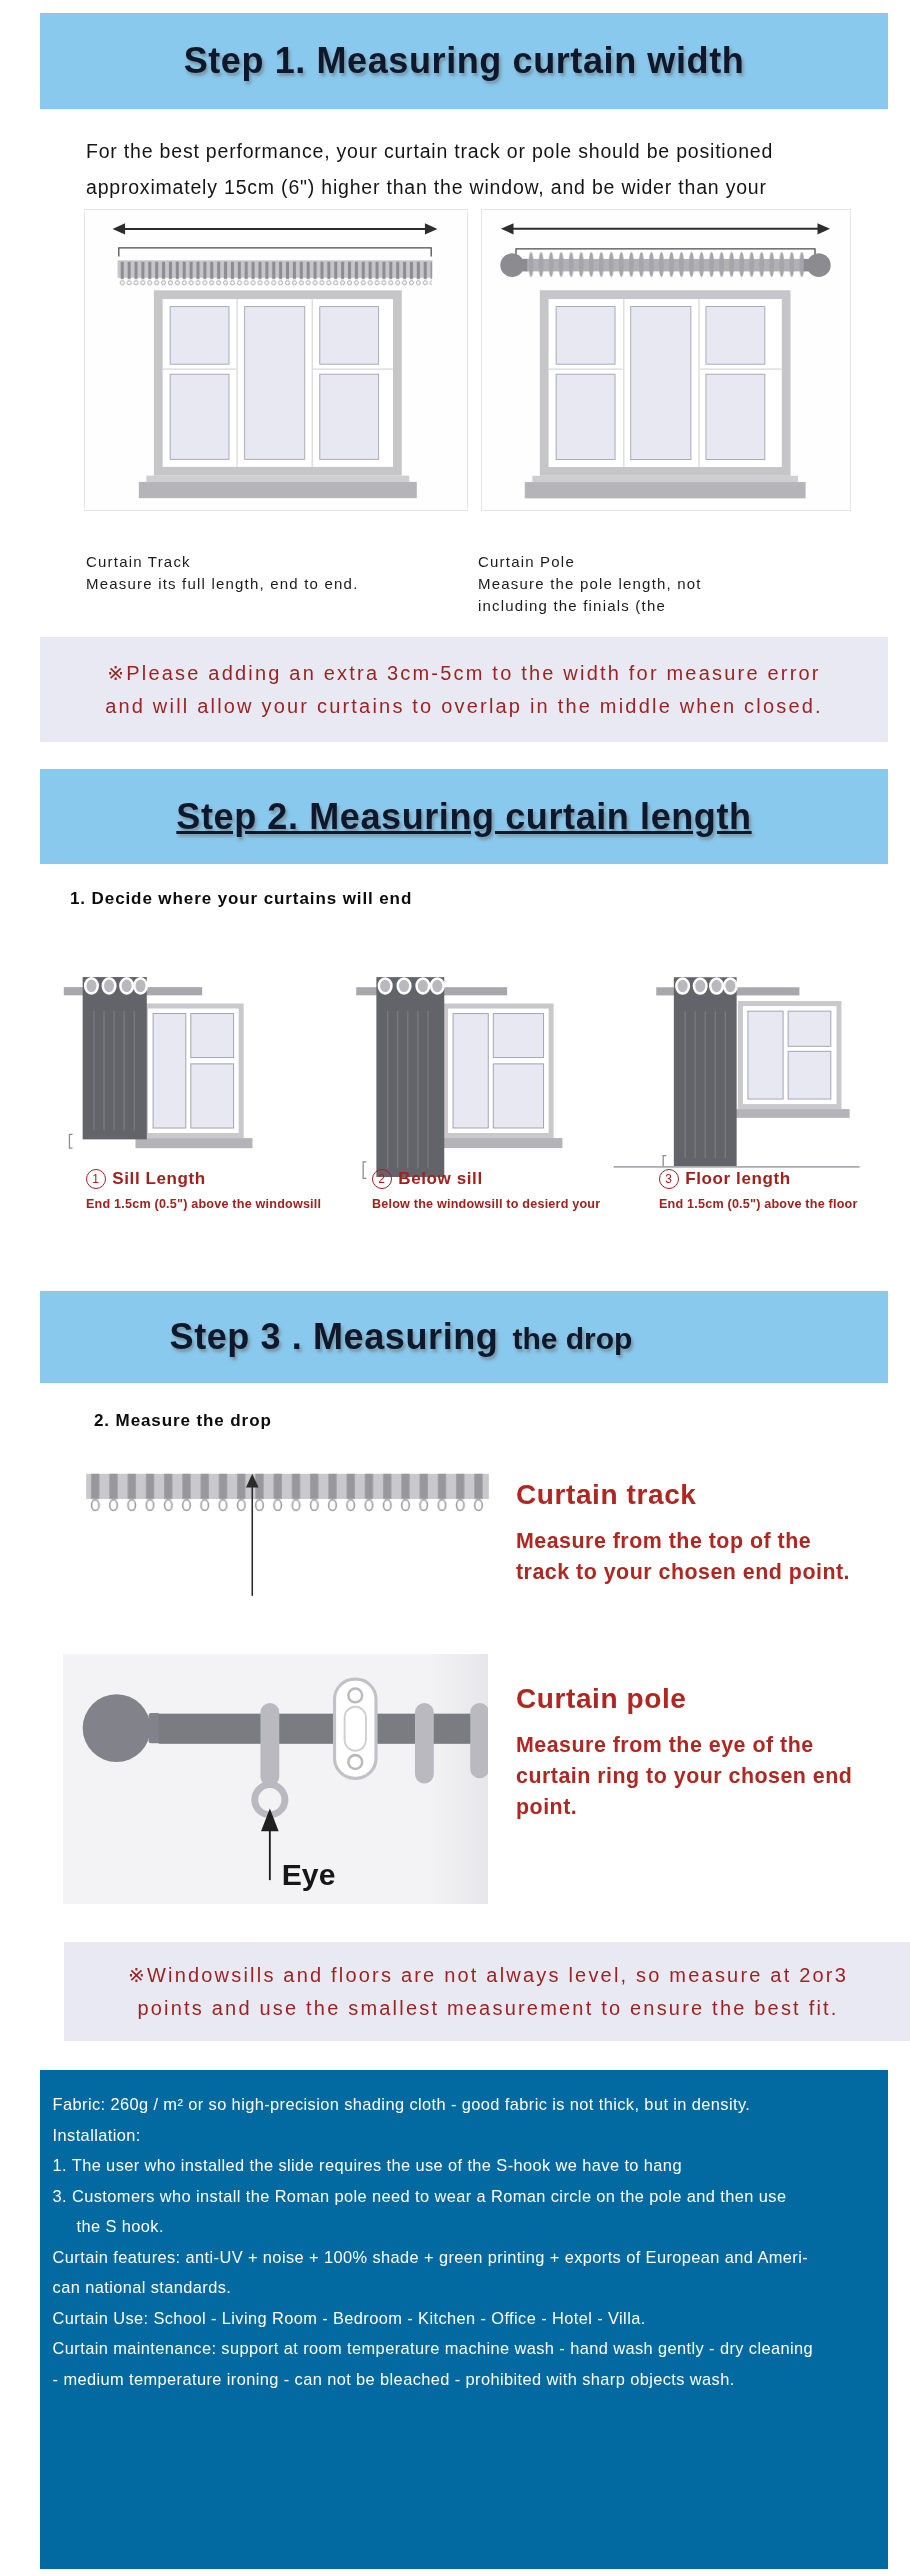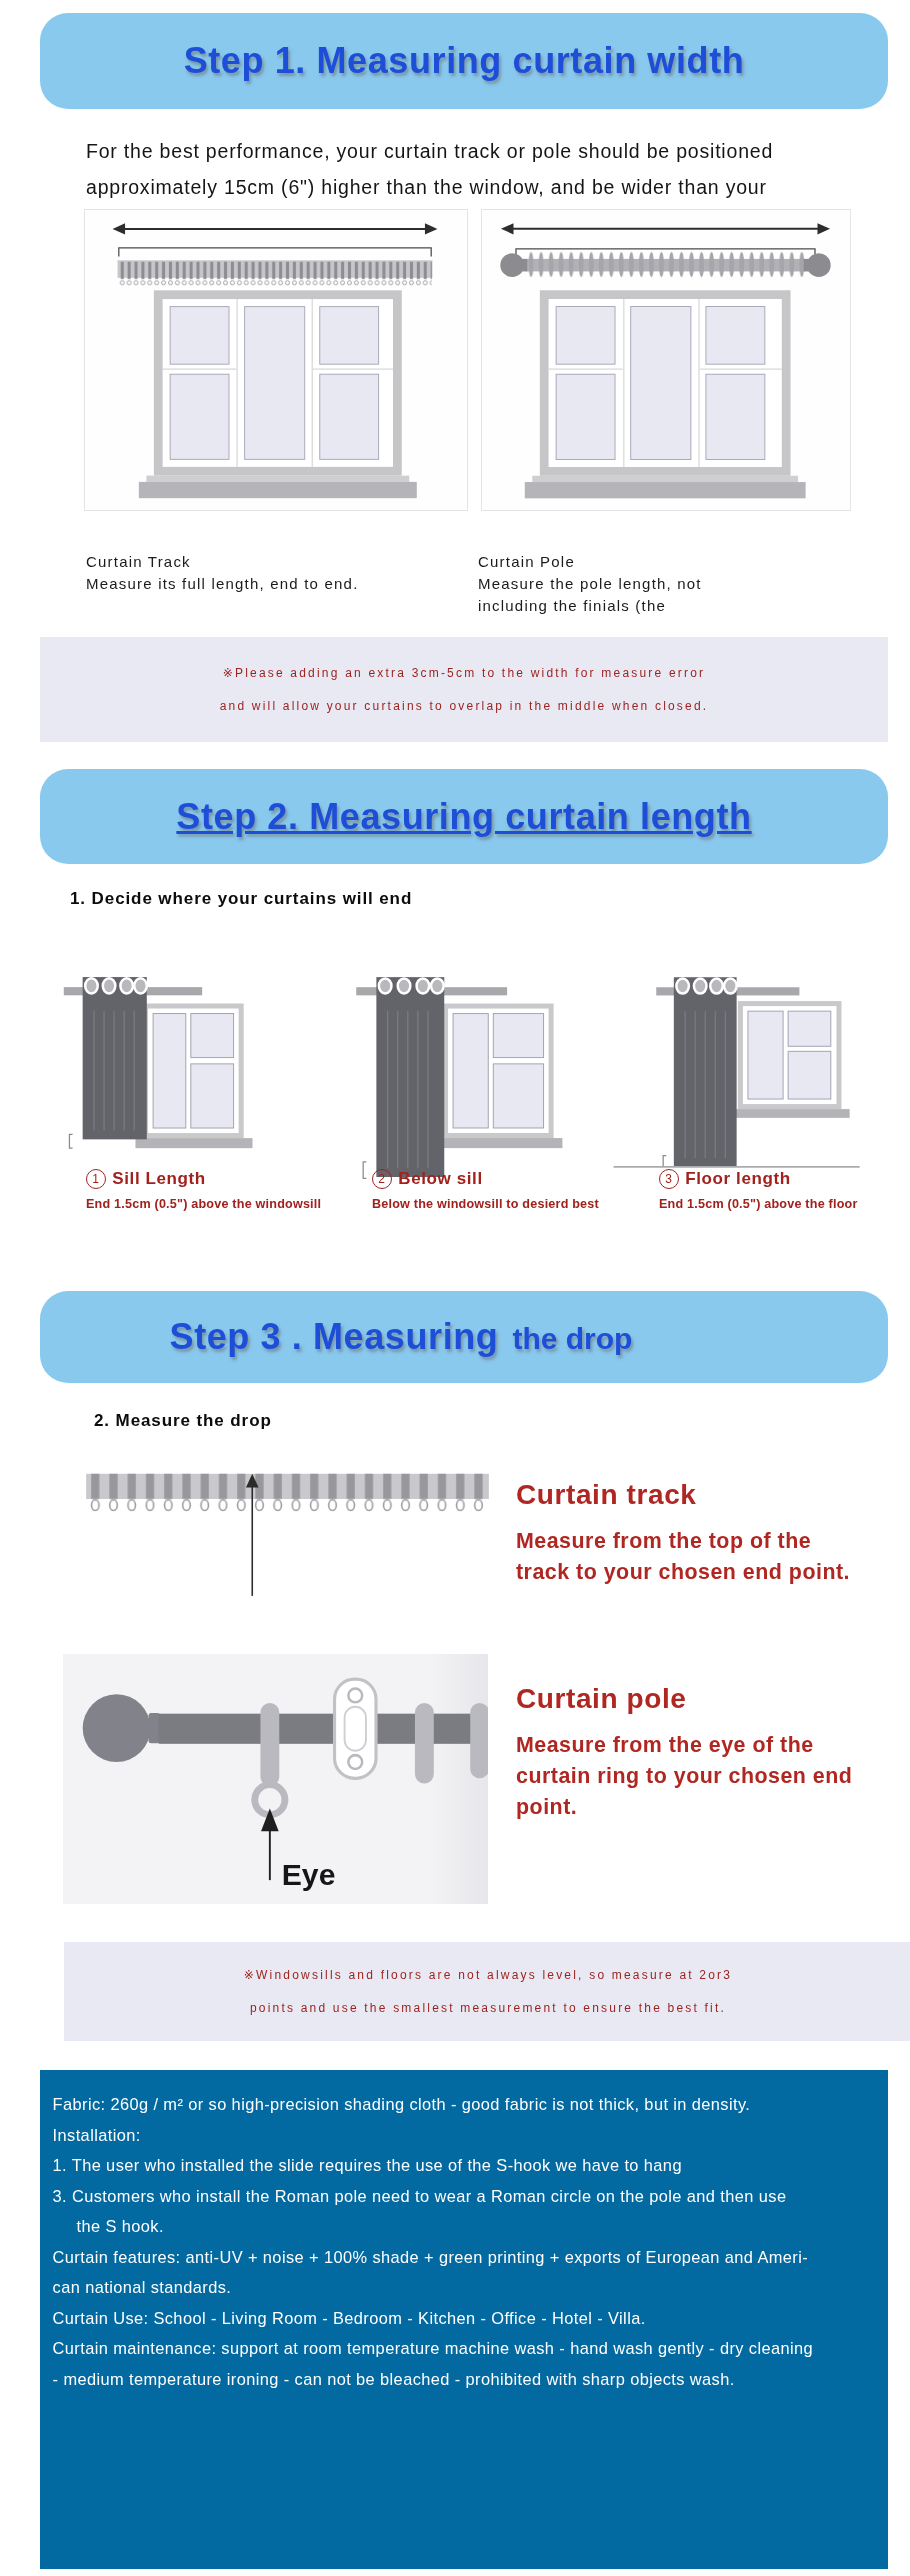--- a/index.html
+++ b/index.html
@@ -1,43 +1,43 @@
 <!DOCTYPE html>
 <html style="font-size:10px"><head>
 <meta charset="utf-8">
 <style>
   html,body{margin:0;padding:0;background:#fff;}
   .page{position:relative;width:910px;height:2576px;background:#ffffff;
         font-family:"Liberation Sans","DejaVu Sans",sans-serif;overflow:hidden;}
 
   
-  .band{position:absolute;left:40px;width:848px;background:#89c9ed;color:#1d4ed8;
+  .band{position:absolute;left:40px;width:848px;background:#89c9ed;color:#0f172a;
         display:flex;align-items:center;justify-content:center;font-weight:bold;
         font-size:36px;letter-spacing:0.6px;
-        text-shadow:1.9px 2.5px 3.1px rgba(105,105,105,0.55);border-radius:28px;}
+        text-shadow:1.9px 2.5px 3.1px rgba(105,105,105,0.55);}
   #band1{top:12.6px;height:96px;}
   #band2{top:769px;height:95px;text-decoration:underline;}
   #band3{top:1291px;height:92px;}
   #band3 .band-inner{transform:translateX(-63px);display:flex;align-items:baseline;}
   .band-sub{font-size:30px;margin-left:14px;letter-spacing:0;}
 
   .intro{position:absolute;left:86px;top:133px;width:780px;font-size:19.5px;
          letter-spacing:0.8px;line-height:36px;color:#151515;}
 
   .dbox{position:absolute;top:209px;height:300px;border:0.6px solid #e4e4e7;background:#fefefe;}
   #dboxA{left:84px;width:382px;}
   #dboxB{left:481px;width:368px;}
   svg{display:block;}
 
   .cap{position:absolute;top:551px;font-size:15px;letter-spacing:1.2px;color:#1b1b1b;line-height:22px;}
   #capA{left:86px;}
   #capB{left:478px;}
 
   .note{position:absolute;left:40px;width:848px;background:#e9e9f4;color:#9c2420;
-        text-align:center;font-size:12px;letter-spacing:2.2px;line-height:33px;
+        text-align:center;font-size:20px;letter-spacing:2.2px;line-height:33px;
         display:flex;flex-direction:column;justify-content:center;white-space:nowrap;}
   #note1{top:637px;height:105px;}
   #note2{top:1942px;height:99px;margin-left:24px;}
 
   .sub-heading{position:absolute;font-weight:bold;color:#0c0c0c;font-size:17px;letter-spacing:0.9px;}
   #sub2{left:70px;top:889px;}
   #sub3{left:94px;top:1411px;}
 
   .diag{position:absolute;}
   #diag1{left:60px;top:948px;}
@@ -259,21 +259,21 @@
       <span class="numcircle">1</span>
       <span>Sill Length</span>
     </div>
     <div class="opt-desc">End 1.5cm (0.5") above the windowsill</div>
   </div>
   <div class="opt-cap" id="optcap2">
     <div class="opt-title">
       <span class="numcircle">2</span>
       <span>Below sill</span>
     </div>
-    <div class="opt-desc">Below the windowsill to desierd best</div>
+    <div class="opt-desc">Below the windowsill to desierd your</div>
   </div>
   <div class="opt-cap" id="optcap3">
     <div class="opt-title">
       <span class="numcircle">3</span>
       <span>Floor length</span>
     </div>
     <div class="opt-desc">End 1.5cm (0.5") above the floor</div>
   </div>
 
   <div class="band" id="band3">

